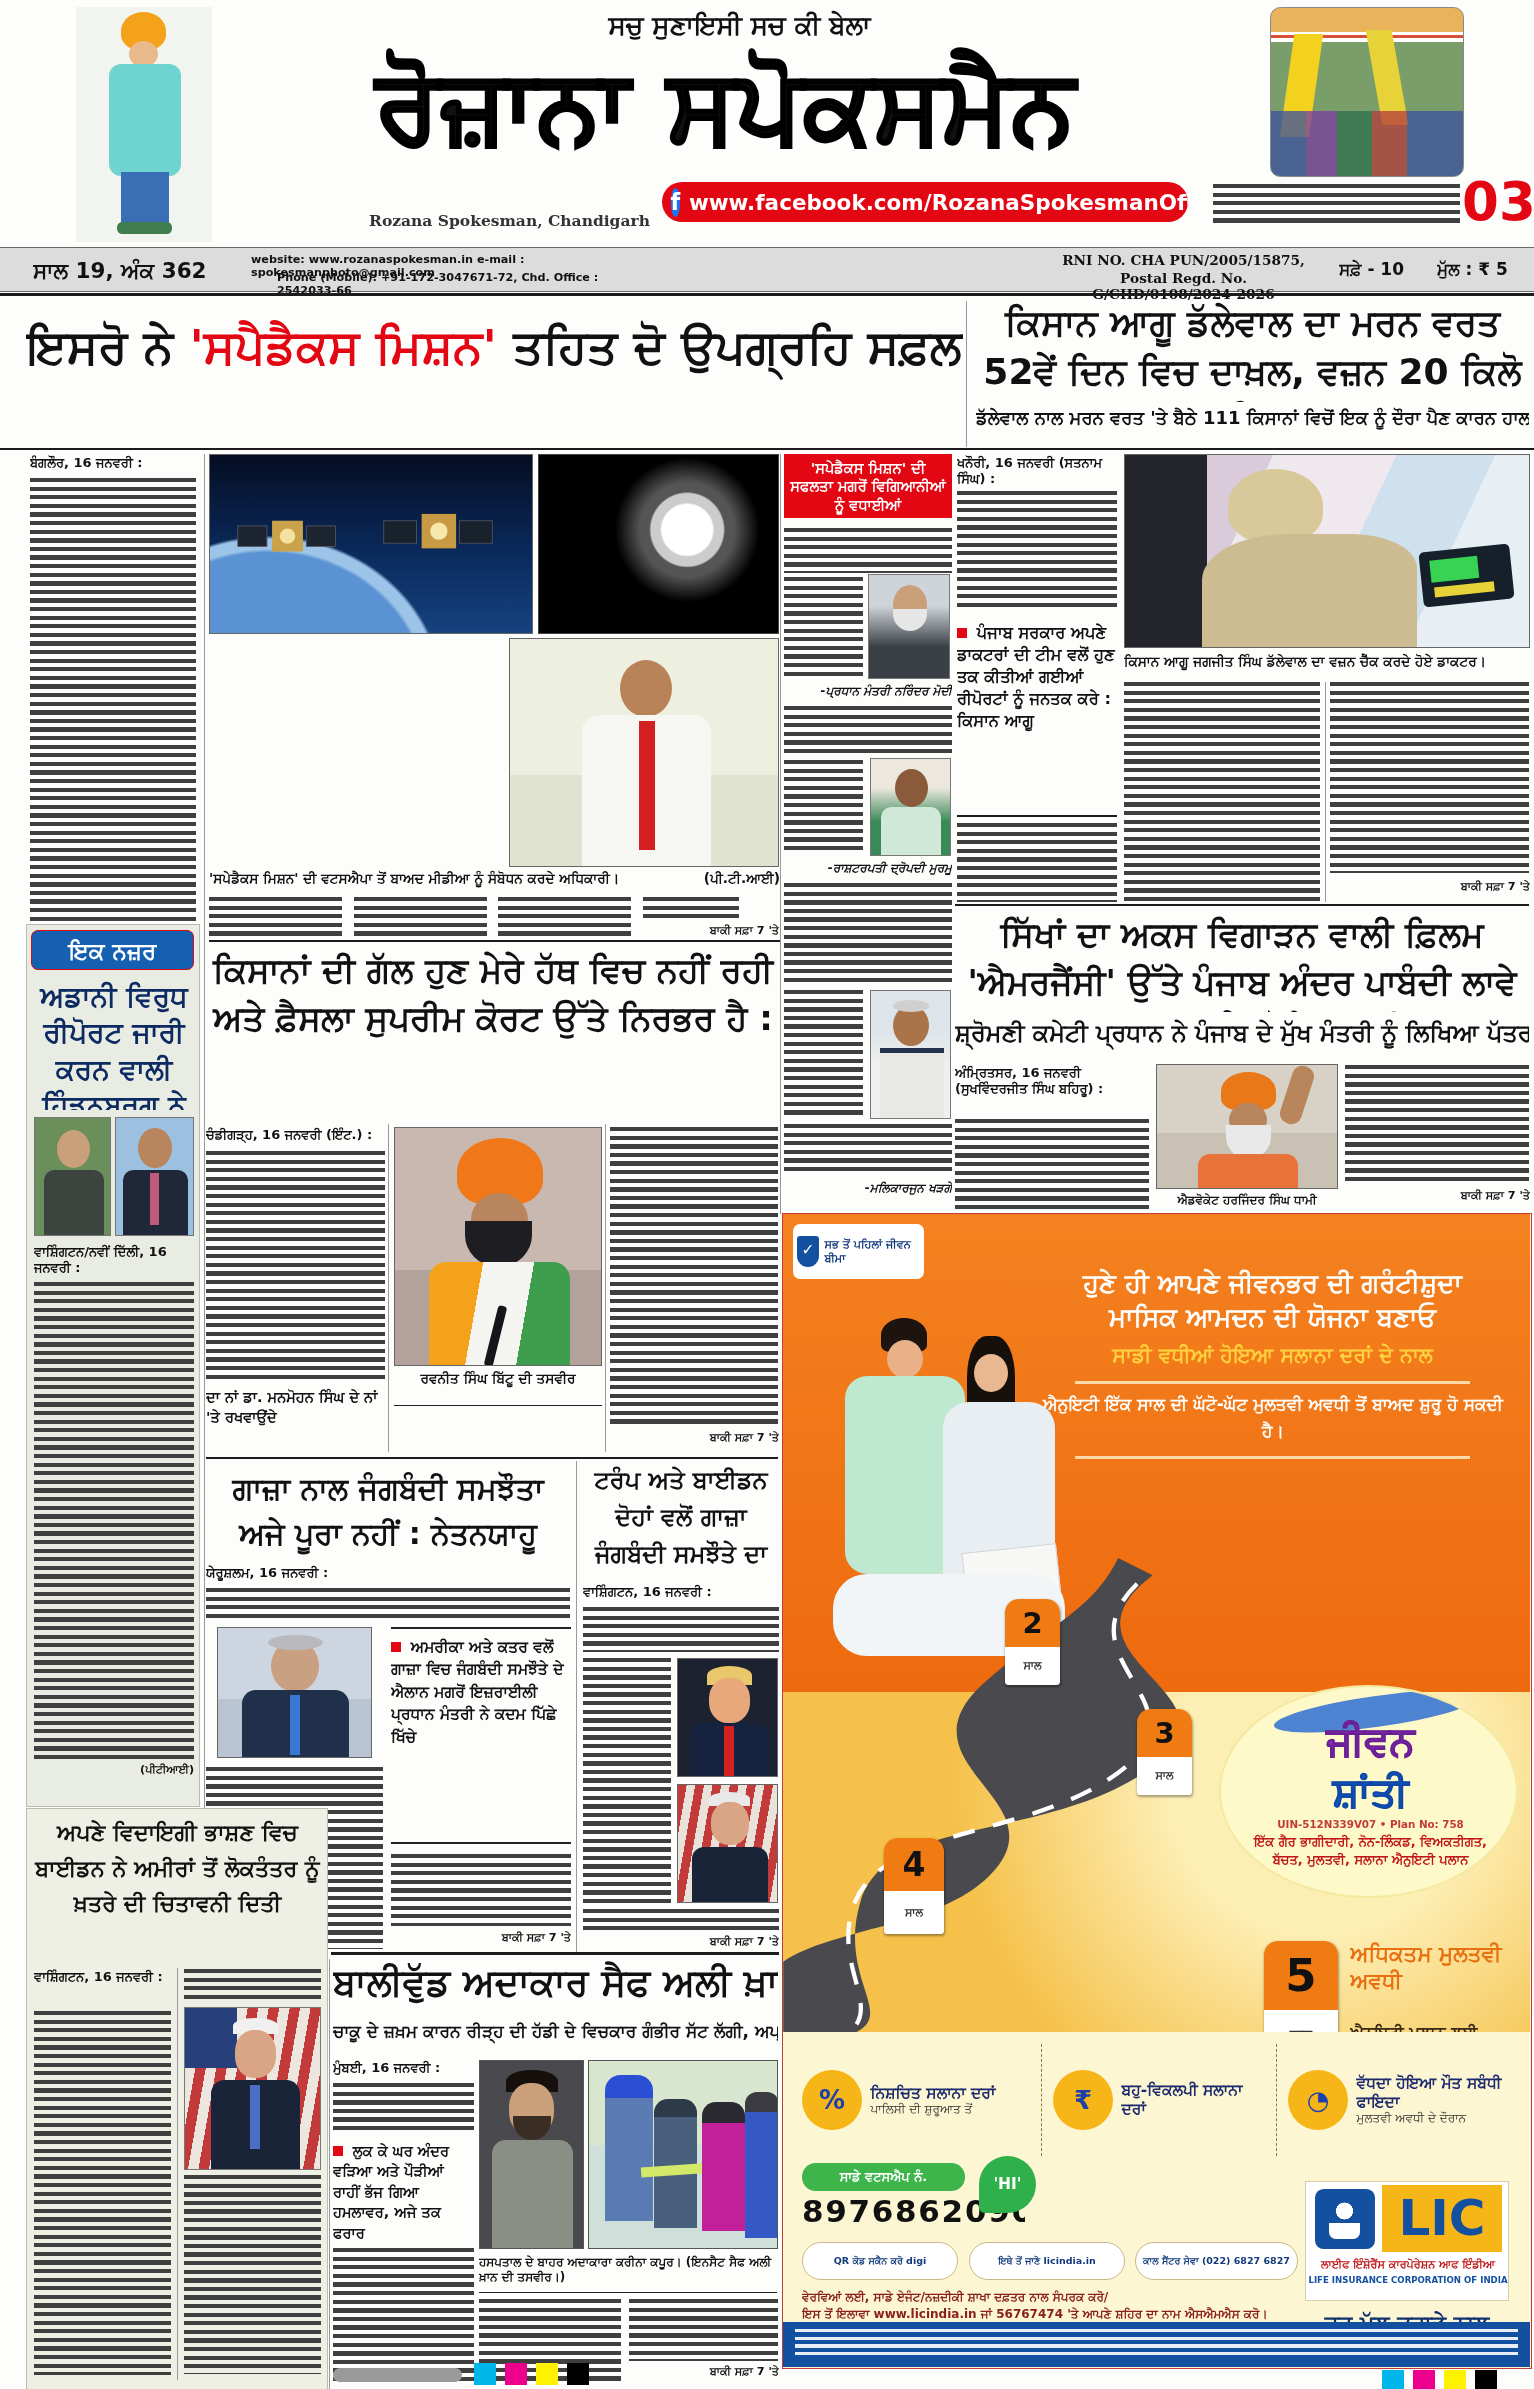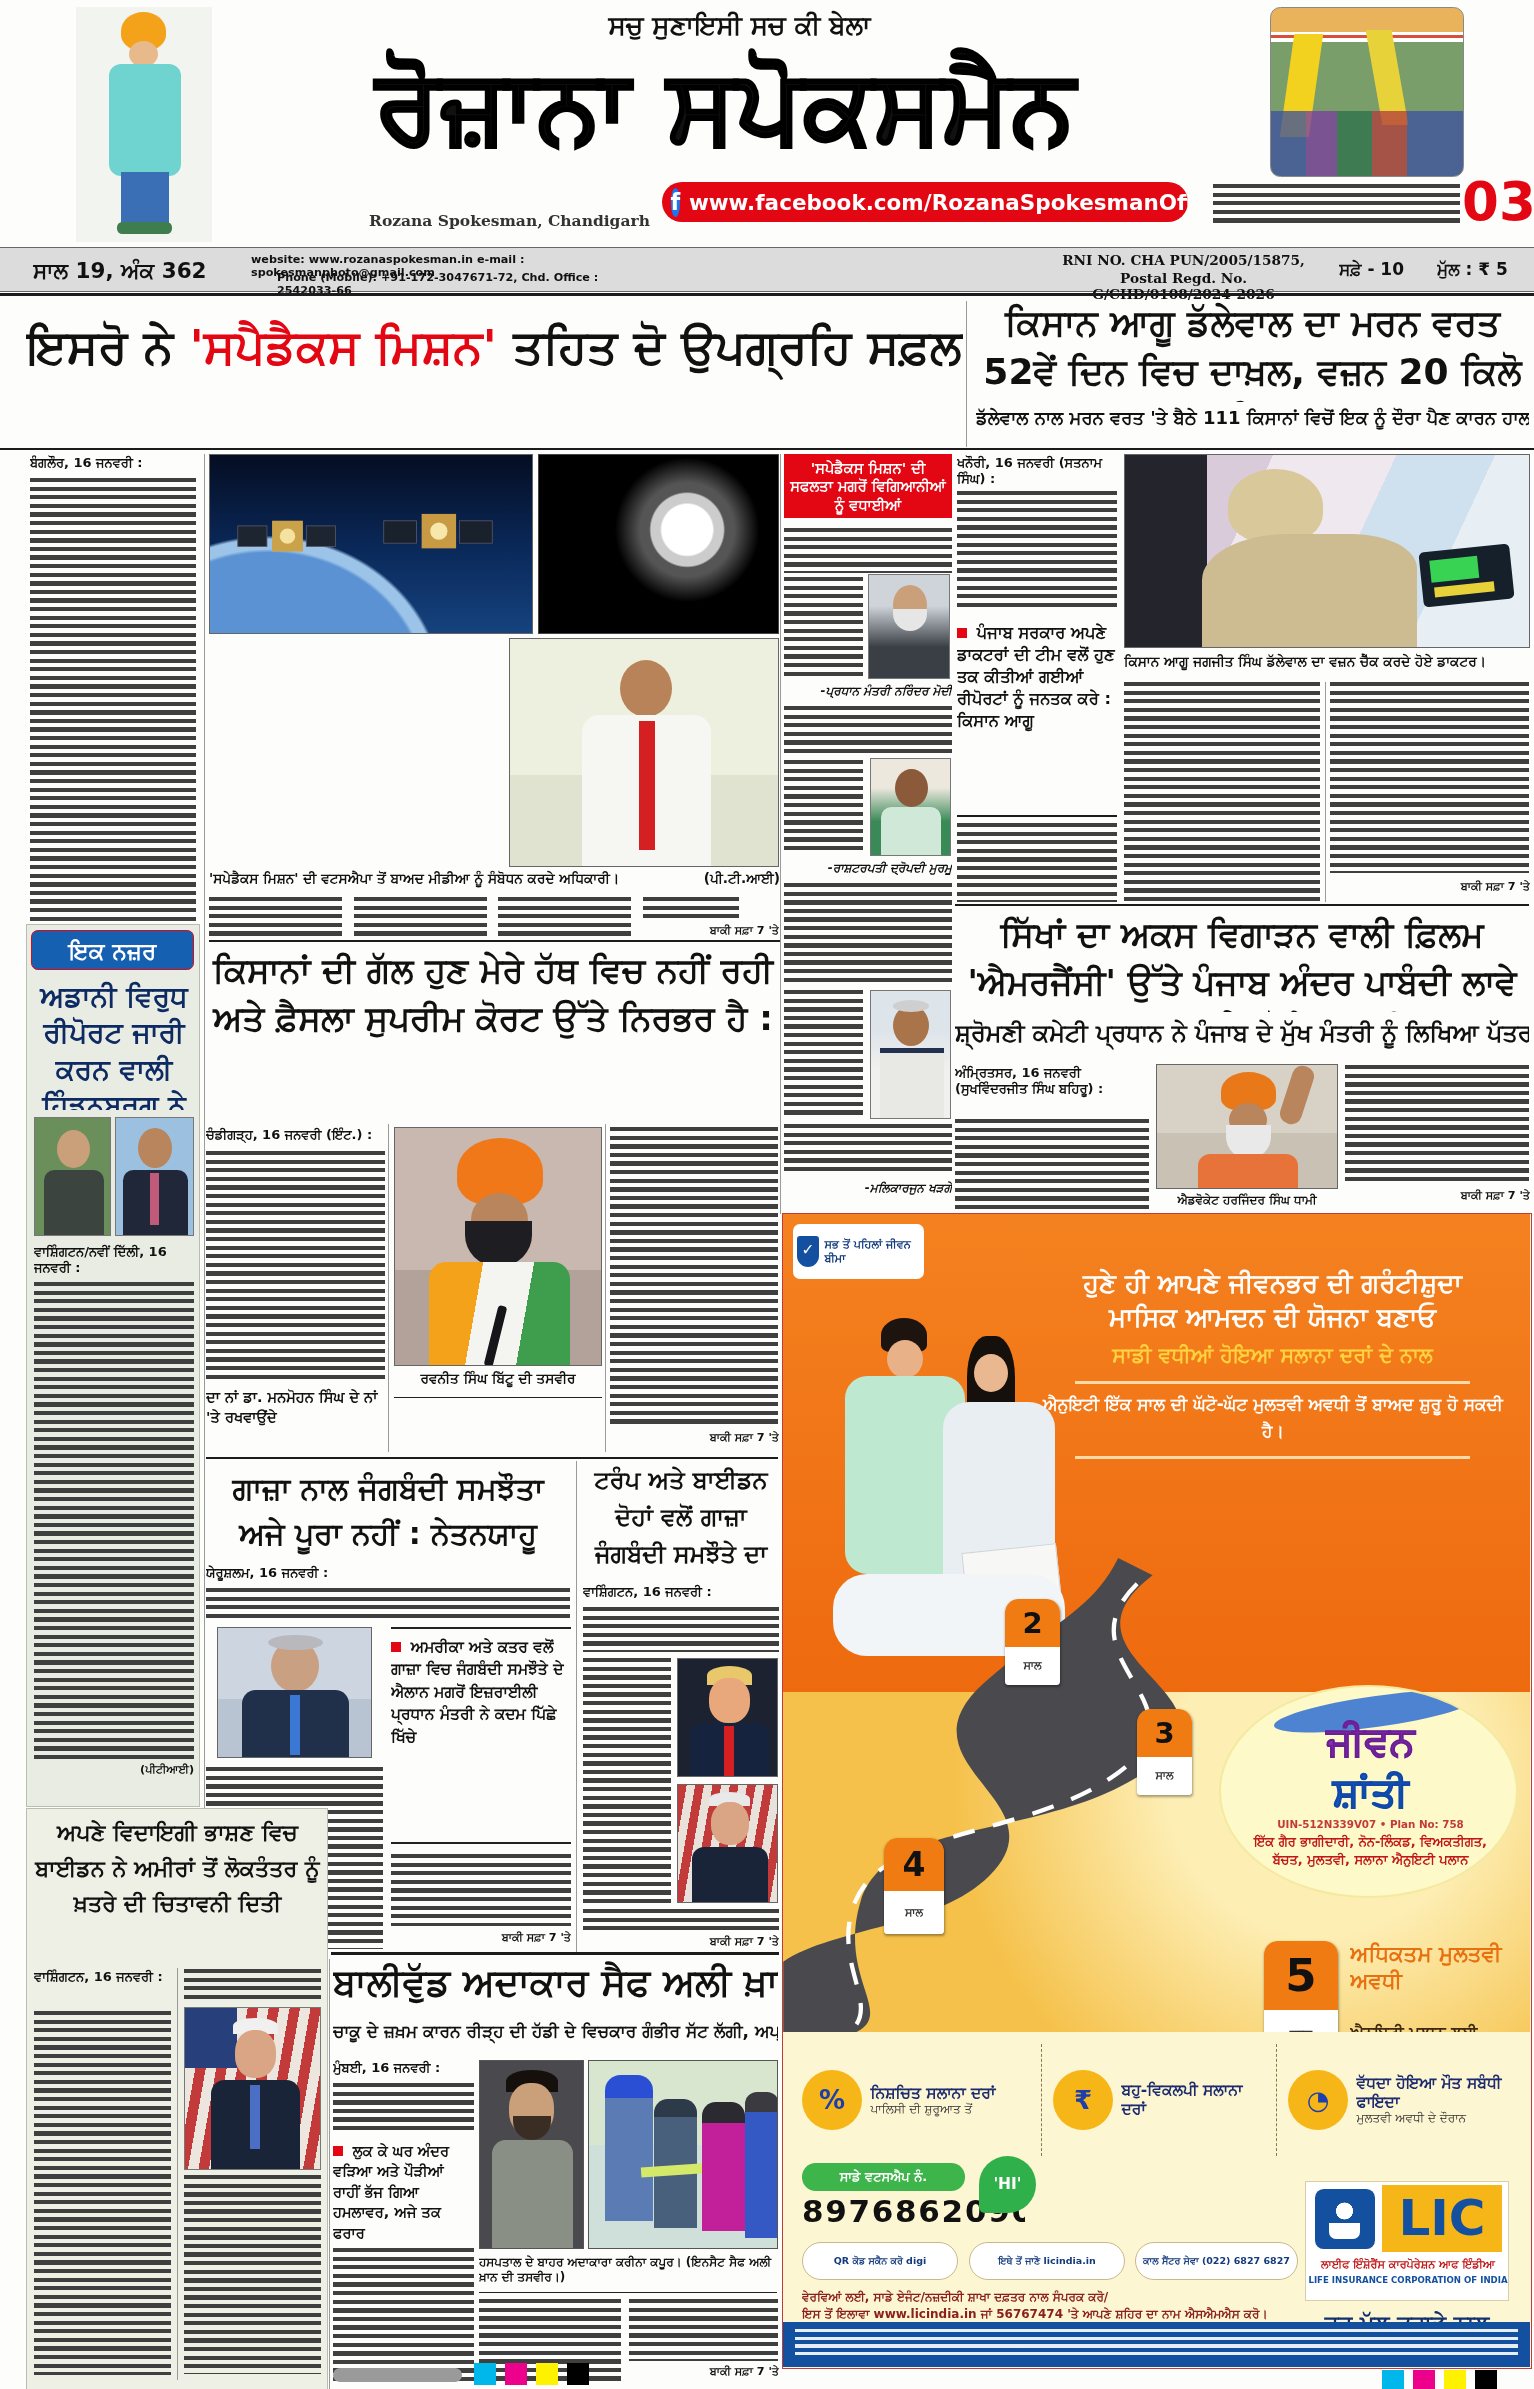--- a/index.html
+++ b/index.html
@@ -182,21 +182,21 @@
   <div class="a gk" style="left:206px;top:1151px;width:179px;height:229px"></div>
   <div class="a b" style="left:206px;top:1387px;width:179px;height:57px;font-size:14.6px;line-height:1.4">ਦਾ ਨਾਂ ਡਾ. ਮਨਮੋਹਨ ਸਿੰਘ ਦੇ ਨਾਂ 'ਤੇ ਰਖਵਾਉਂਦੇ</div>
   <div class="a vl" style="left:388px;top:1124px;height:328px"></div>
   <div class="a" style="left:394px;top:1127px;width:208px;height:239px;border:0.9px solid #666;background:linear-gradient(180deg,#c8b8b0 0 60%,#b2a299 60% 100%)">
     <div class="a" style="left:62px;top:10.3px;width:86px;height:67px;background:#f07818;border-radius:50% 50% 36% 36%"></div>
     <div class="a" style="left:76px;top:65px;width:57px;height:53px;background:#b9855c;border-radius:50%"></div>
     <div class="a" style="left:70px;top:93px;width:67px;height:45px;background:#1d1d22;border-radius:0 0 31px 31px"></div>
     <div class="a" style="left:34px;top:134px;width:141px;height:105px;background:linear-gradient(100deg,#f5a21b 0 34%,#f4f4f0 34% 66%,#3f9e4e 66% 100%);border-radius:17px 17px 0 0"></div>
     <div class="a" style="left:96px;top:177px;width:8.6px;height:62px;background:#15151a;border-radius:3.4px;transform:rotate(14deg)"></div>
   </div>
-  <div class="a cap c" style="left:394px;top:1370px;width:208px;border-bottom:1.7px solid #222;padding-bottom:10px">ਰਵਨੀਤ ਸਿੰਘ ਬਿੱਟੂ ਦੀ ਤਸਵੀਰ</div>
+  <div class="a cap c" style="left:394px;top:1370px;width:208px;border-bottom:1.7px solid #222;padding-bottom:18px">ਰਵਨੀਤ ਸਿੰਘ ਬਿੱਟੂ ਦੀ ਤਸਵੀਰ</div>
   <div class="a vl" style="left:605px;top:1124px;height:328px"></div>
   <div class="a gk" style="left:610px;top:1127px;width:168px;height:297px"></div>
   <div class="a cont" style="left:643px;top:1431px;width:136px">ਬਾਕੀ ਸਫ਼ਾ 7 'ਤੇ</div>
 
   <div class="a hr" style="left:206px;top:1457px;width:572px;height:1.7px"></div>
   <div class="a b c" style="left:206px;top:1466px;width:364px;height:93px;font-size:30px;line-height:1.5">ਗਾਜ਼ਾ ਨਾਲ ਜੰਗਬੰਦੀ ਸਮਝੌਤਾ ਅਜੇ ਪੂਰਾ ਨਹੀਂ : ਨੇਤਨਯਾਹੂ</div>
   <div class="a vl" style="left:576px;top:1461px;height:491px"></div>
   <div class="a b c" style="left:583px;top:1462px;width:196px;height:115px;font-size:24px;line-height:1.55">ਟਰੰਪ ਅਤੇ ਬਾਈਡਨ ਦੋਹਾਂ ਵਲੋਂ ਗਾਜ਼ਾ ਜੰਗਬੰਦੀ ਸਮਝੌਤੇ ਦਾ ਸਿਹਰਾ ਲੈਣ ਦੇ ਯਤਨ</div>
   <div class="a dl" style="left:206px;top:1565px;width:364px">ਯੇਰੂਸ਼ਲਮ, 16 ਜਨਵਰੀ :</div>
   <div class="a gk" style="left:206px;top:1588px;width:364px;height:31px"></div>

